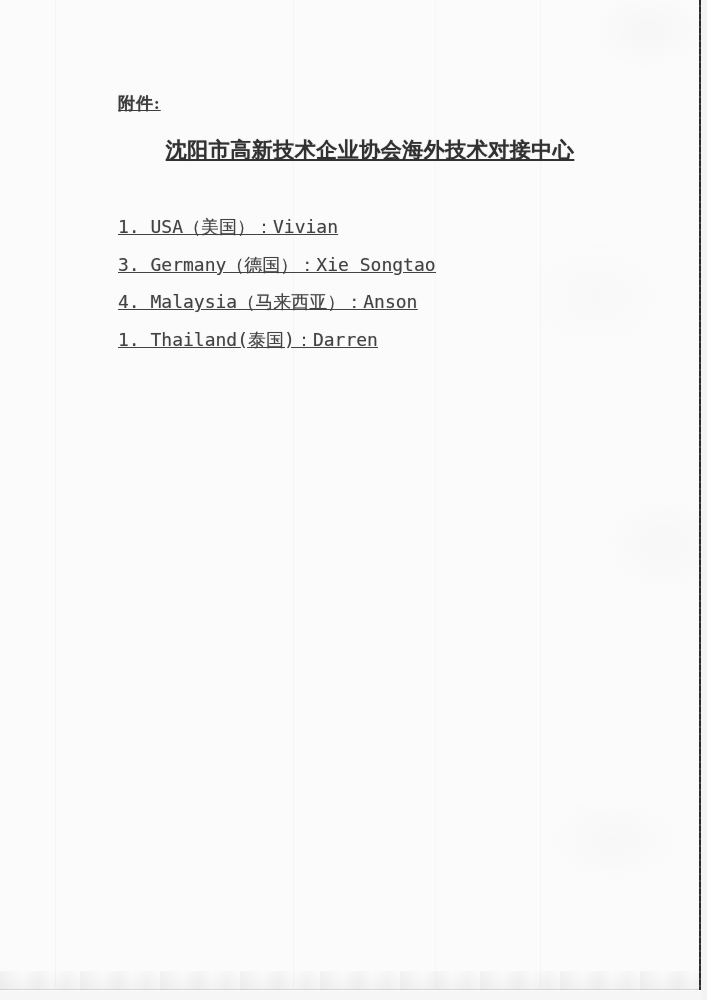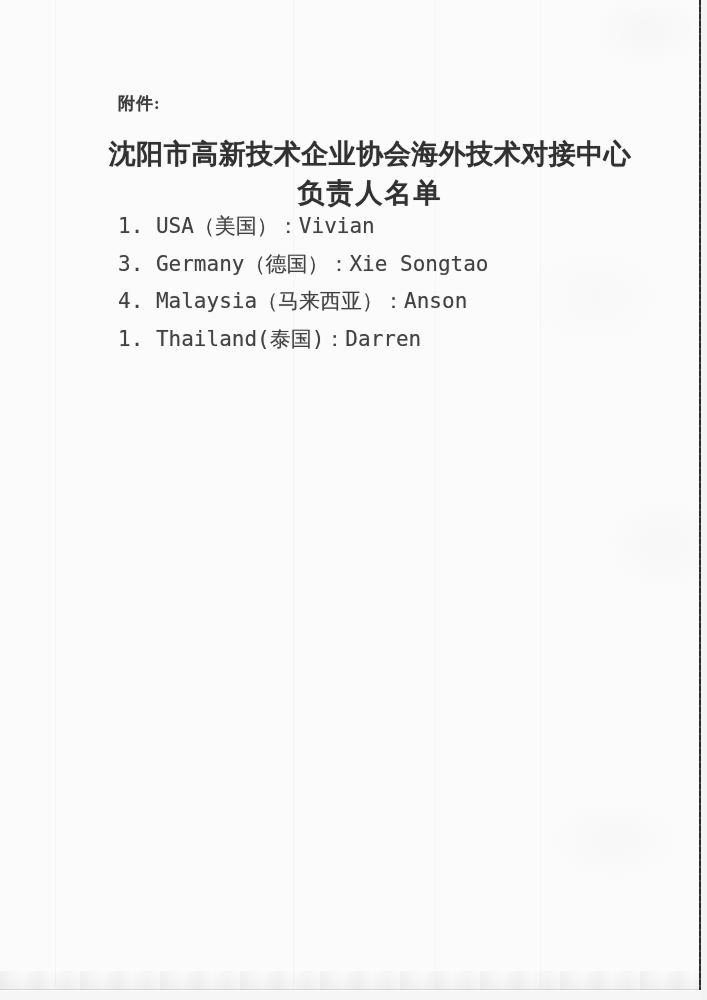--- a/index.html
+++ b/index.html
@@ -1,15 +1,15 @@
 <!DOCTYPE html>
 <html><head>
 <meta charset="utf-8">
 <style>
-  * { margin: 0; padding: 0; box-sizing: border-box; }
+  * { margin: 0; padding: 0; box-sizing: border-box; text-decoration: underline; }
   html, body {
     width: 707px; height: 1000px;
     font-family: "Liberation Serif", "DejaVu Serif", serif;
     background: #e9e9e9;
   }
   .scan-page {
     position: relative;
     width: 707px; height: 1000px;
     background: #fbfbfb;
     overflow: hidden;
@@ -63,53 +63,52 @@
   
   .attachment-label {
     position: absolute; left: 118px; top: 92px;
     font-size: 17px; font-weight: bold; color: #3c3c3c;
     text-shadow: 0 0 1px rgba(70,70,70,0.45);
     letter-spacing: 1px;
   }
   .doc-title, .doc-subtitle {
     position: absolute; left: 40px; right: 7px;
     text-align: center;
-    font-size: 27px; font-weight: bold; color: #313131;
+    font-size: 21px; font-weight: bold; color: #313131;
     text-shadow: 0 0 1px rgba(60,60,60,0.5);
   }
   .doc-title { top: 136px; letter-spacing: 0.5px; }
   .doc-subtitle { top: 175px; letter-spacing: 2px; }
   .roster-list {
     position: absolute; left: 118px; top: 208px; width: 560px;
     list-style: none;
   }
   .roster-item {
     font-family: "DejaVu Sans Mono", "Liberation Mono", monospace;
-    font-size: 21px; line-height: 37.6px;
+    font-size: 18px; line-height: 37.6px;
     color: #424242;
     text-shadow: 0 0 1px rgba(80,80,80,0.4);
     white-space: pre;
   }
 </style>
 </head>
 <body>
 
 <div class="scan-page">
 
   <div class="streak s1"></div>
   <div class="streak s2"></div>
   <div class="streak s3"></div>
   <div class="streak s4"></div>
   <div class="right-texture"></div>
 
   <div class="attachment-label">附件:</div>
 
   <div class="doc-title">沈阳市高新技术企业协会海外技术对接中心</div>
 
-  <div class="doc-subtitle">负责人名单</div>
 
   <ol class="roster-list">
     <li class="roster-item">1. USA（美国）：Vivian</li>
     <li class="roster-item">3. Germany（德国）：Xie Songtao</li>
     <li class="roster-item">4. Malaysia（马来西亚）：Anson</li>
     <li class="roster-item">1. Thailand(泰国)：Darren</li>
   </ol>
 
   <div class="bottom-noise"></div>
   <div class="bottom-strip"></div>

